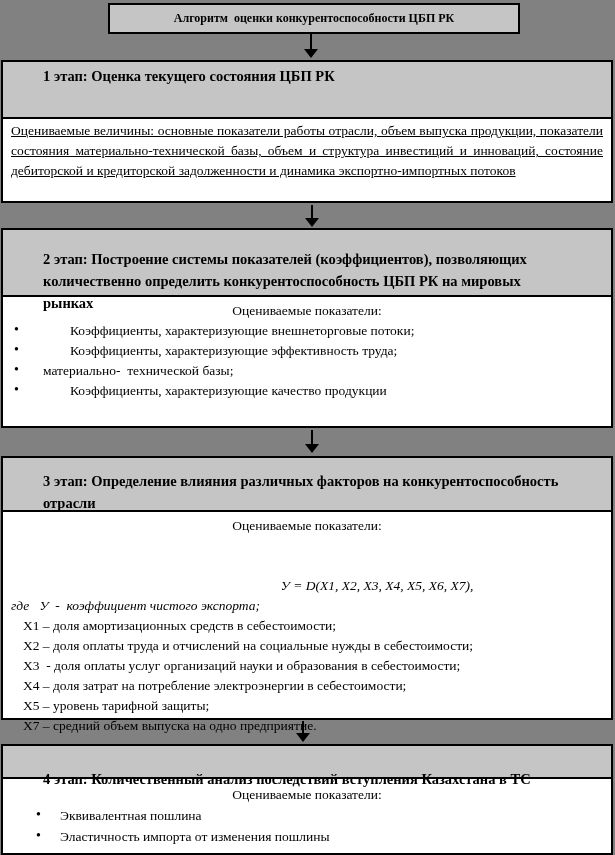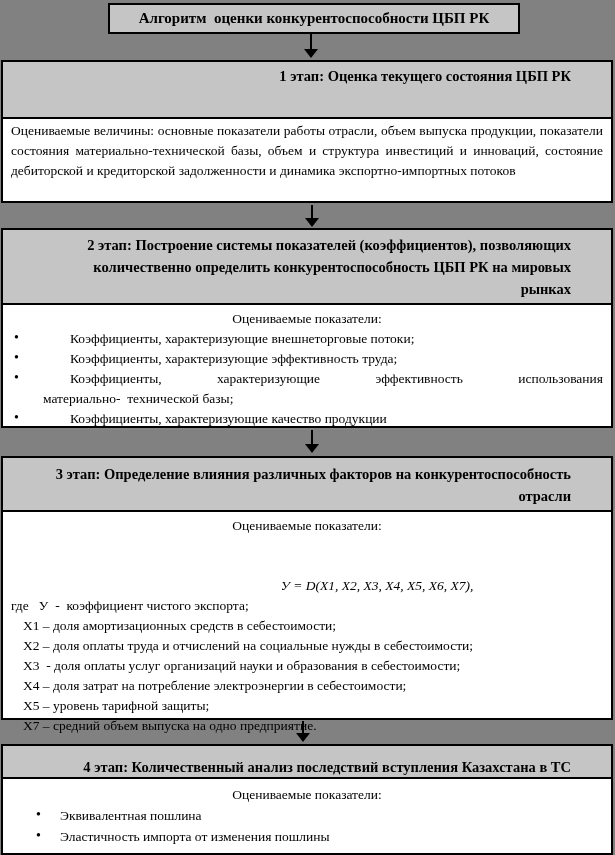--- a/index.html
+++ b/index.html
@@ -9,52 +9,52 @@
     background:#818181;
     font-family:"Liberation Serif","DejaVu Serif",serif;
     color:#000;
     overflow:hidden;
   }
   
   .title-box{
     position:absolute;left:108px;top:3px;width:408px;height:27px;
     background:#c5c5c5;border:2px solid #000;
     display:flex;align-items:center;justify-content:center;
-    font-weight:bold;font-size:15px;white-space:pre-wrap;text-align:center;
+    font-weight:bold;font-size:12px;white-space:pre-wrap;text-align:center;
   }
   
   .arrow{position:absolute;width:14px;}
   .arrow .shaft{width:2px;margin:0 auto;background:#000;}
   .arrow .head{width:0;height:0;margin:0 auto;
     border-left:7px solid transparent;border-right:7px solid transparent;
     border-top:9px solid #000;}
   
   .stage{
     position:absolute;left:1px;width:608px;
     background:#fff;border:2px solid #000;
   }
   .stage-header{
     background:#c5c5c5;border-bottom:2px solid #000;
     font-weight:bold;font-size:14.5px;line-height:22px;
-    text-align:right;padding:0 40px;box-sizing:border-box;
+    text-align:left;padding:0 40px;box-sizing:border-box;
   }
   .stage-body{
     font-size:13.5px;line-height:20px;
     padding:2px 8px 0 8px;box-sizing:border-box;
   }
-  .justified{text-align:justify;}
+  .justified{text-align:justify;text-decoration:underline;}
   .lead{text-align:center;}
   .b-item{position:relative;padding-left:59px;}
   .b-item .blt{position:absolute;left:3px;top:-1px;font-size:14px;}
   .b-item4{position:relative;padding-left:49px;}
   .b-item4 .blt{position:absolute;left:25px;top:-1px;font-size:14px;}
   .jline{display:block;text-align:justify;text-align-last:justify;}
   .wrapline{display:block;margin-left:-27px;white-space:pre-wrap;}
   .formula{font-style:italic;text-align:center;padding-left:140px;white-space:pre-wrap;margin-top:40px;}
-  .where-line{white-space:pre-wrap;}
+  .where-line{white-space:pre-wrap;font-style:italic;}
   .def-line{margin-left:12px;white-space:pre-wrap;}
 </style>
 </head>
 <body>
 
 <div class="canvas">
 
   <div class="title-box">
     <span>Алгоритм  оценки конкурентоспособности ЦБП РК</span>
   </div>
@@ -72,52 +72,51 @@
       <div>Оцениваемые величины: основные показатели работы отрасли,  объем выпуска продукции, показатели состояния материально-технической базы, объем и структура инвестиций и инноваций, состояние дебиторской и кредиторской задолженности  и динамика экспортно-импортных потоков</div>
     </div>
   </div>
 
   <div class="arrow" style="left:305px;top:205px;">
     <div class="shaft" style="height:13px;"></div>
     <div class="head"></div>
   </div>
 
   <div class="stage" style="top:228px;height:196px;">
-    <div class="stage-header" style="height:75px;padding-top:4px;">
+    <div class="stage-header" style="height:67px;padding-top:18px;">
       <span>2 этап: Построение системы показателей (коэффициентов), позволяющих количественно определить конкурентоспособность ЦБП РК  на мировых рынках</span>
     </div>
     <div class="stage-body" style="padding-top:4px;">
       <div class="lead">Оцениваемые показатели:</div>
       <div class="b-item">
         <span class="blt">•</span>
         <span>Коэффициенты, характеризующие внешнеторговые потоки;</span>
       </div>
       <div class="b-item">
         <span class="blt">•</span>
         <span>Коэффициенты, характеризующие эффективность труда;</span>
       </div>
       <div class="b-item">
         <span class="blt">•</span>
-        <span class="jline">Коэффициенты, характеризующие эффективность использования</span>
         <span class="wrapline">материально-  технической базы;</span>
       </div>
       <div class="b-item">
         <span class="blt">•</span>
         <span>Коэффициенты, характеризующие качество продукции</span>
       </div>
     </div>
   </div>
 
   <div class="arrow" style="left:305px;top:430px;">
     <div class="shaft" style="height:14px;"></div>
     <div class="head"></div>
   </div>
 
   <div class="stage" style="top:456px;height:260px;">
-    <div class="stage-header" style="height:54px;padding-top:5px;">
+    <div class="stage-header" style="height:54px;padding-top:12px;">
       <span>3 этап: Определение влияния различных факторов на конкурентоспособность отрасли</span>
     </div>
     <div class="stage-body" style="padding-top:4px;">
       <div class="lead">Оцениваемые показатели:</div>
       <div class="formula">У = D(X1, X2, X3, X4, X5, X6, X7),</div>
       <div class="where-line">где   У  -  коэффициент чистого экспорта;</div>
       <div class="def-line">Х1 – доля амортизационных средств в себестоимости;</div>
       <div class="def-line">Х2 – доля оплаты труда и отчислений на социальные нужды в себестоимости;</div>
       <div class="def-line">Х3  - доля оплаты услуг организаций науки и образования в себестоимости;</div>
       <div class="def-line">Х4 – доля затрат на потребление электроэнергии в себестоимости;</div>
@@ -125,21 +124,21 @@
       <div class="def-line">Х7 – средний объем выпуска на одно предприятие.</div>
     </div>
   </div>
 
   <div class="arrow" style="left:296px;top:721px;">
     <div class="shaft" style="height:12px;"></div>
     <div class="head"></div>
   </div>
 
   <div class="stage" style="top:744px;height:107px;">
-    <div class="stage-header" style="height:33px;padding-top:10px;">
+    <div class="stage-header" style="height:33px;padding-top:22px;">
       <span>4 этап: Количественный анализ последствий вступления Казахстана в ТС</span>
     </div>
     <div class="stage-body" style="padding-top:5px;line-height:21px;">
       <div class="lead">Оцениваемые показатели:</div>
       <div class="b-item4">
         <span class="blt">•</span>
         <span>Эквивалентная пошлина</span>
       </div>
       <div class="b-item4">
         <span class="blt">•</span>

